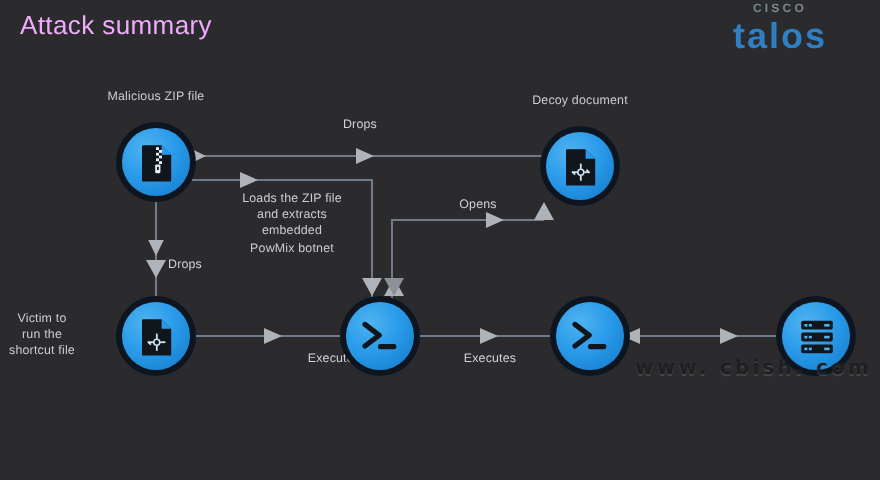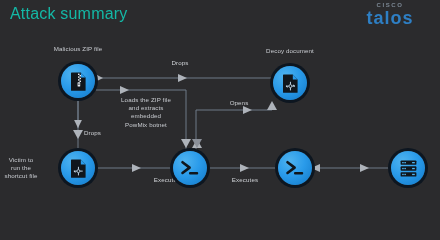--- a/index.html
+++ b/index.html
@@ -6,21 +6,21 @@
   body{
     width:440px;height:192px;overflow:hidden;position:relative;
     font-family:"Liberation Sans","DejaVu Sans",sans-serif;
     background:#2b2b2d;
   }
   #stage{position:absolute;inset:0;width:440px;height:192px;}
 
   
   .title{
     position:absolute;left:10px;top:5px;
-    font-size:16px;color:#14b8a6;letter-spacing:.2px;
+    font-size:13px;color:#f0abfc;letter-spacing:.2px;
     white-space:nowrap;
   }
 
   
   .logo{position:absolute;right:8px;top:1px;text-align:center;width:84px;}
   .logo .cisco{
     font-size:6px;color:#7c8894;letter-spacing:1.6px;
     font-weight:bold;line-height:8px;text-transform:uppercase;
   }
   .logo .talos{
@@ -242,14 +242,15 @@
           <rect x="5.4" y="8.9" width="1.5" height="1.3"></rect>
           <rect x="13.1" y="8.9" width="2.7" height="1.3"></rect>
           <rect x="3.2" y="14.8" width="1.5" height="1.3"></rect>
           <rect x="5.4" y="14.8" width="1.5" height="1.3"></rect>
           <rect x="13.1" y="14.8" width="2.7" height="1.3"></rect>
         </g>
       </svg>
     </div>
   </div>
 
+  <div class="wm">www. cbish. com</div>
 
 </div>
 
 </body></html>

